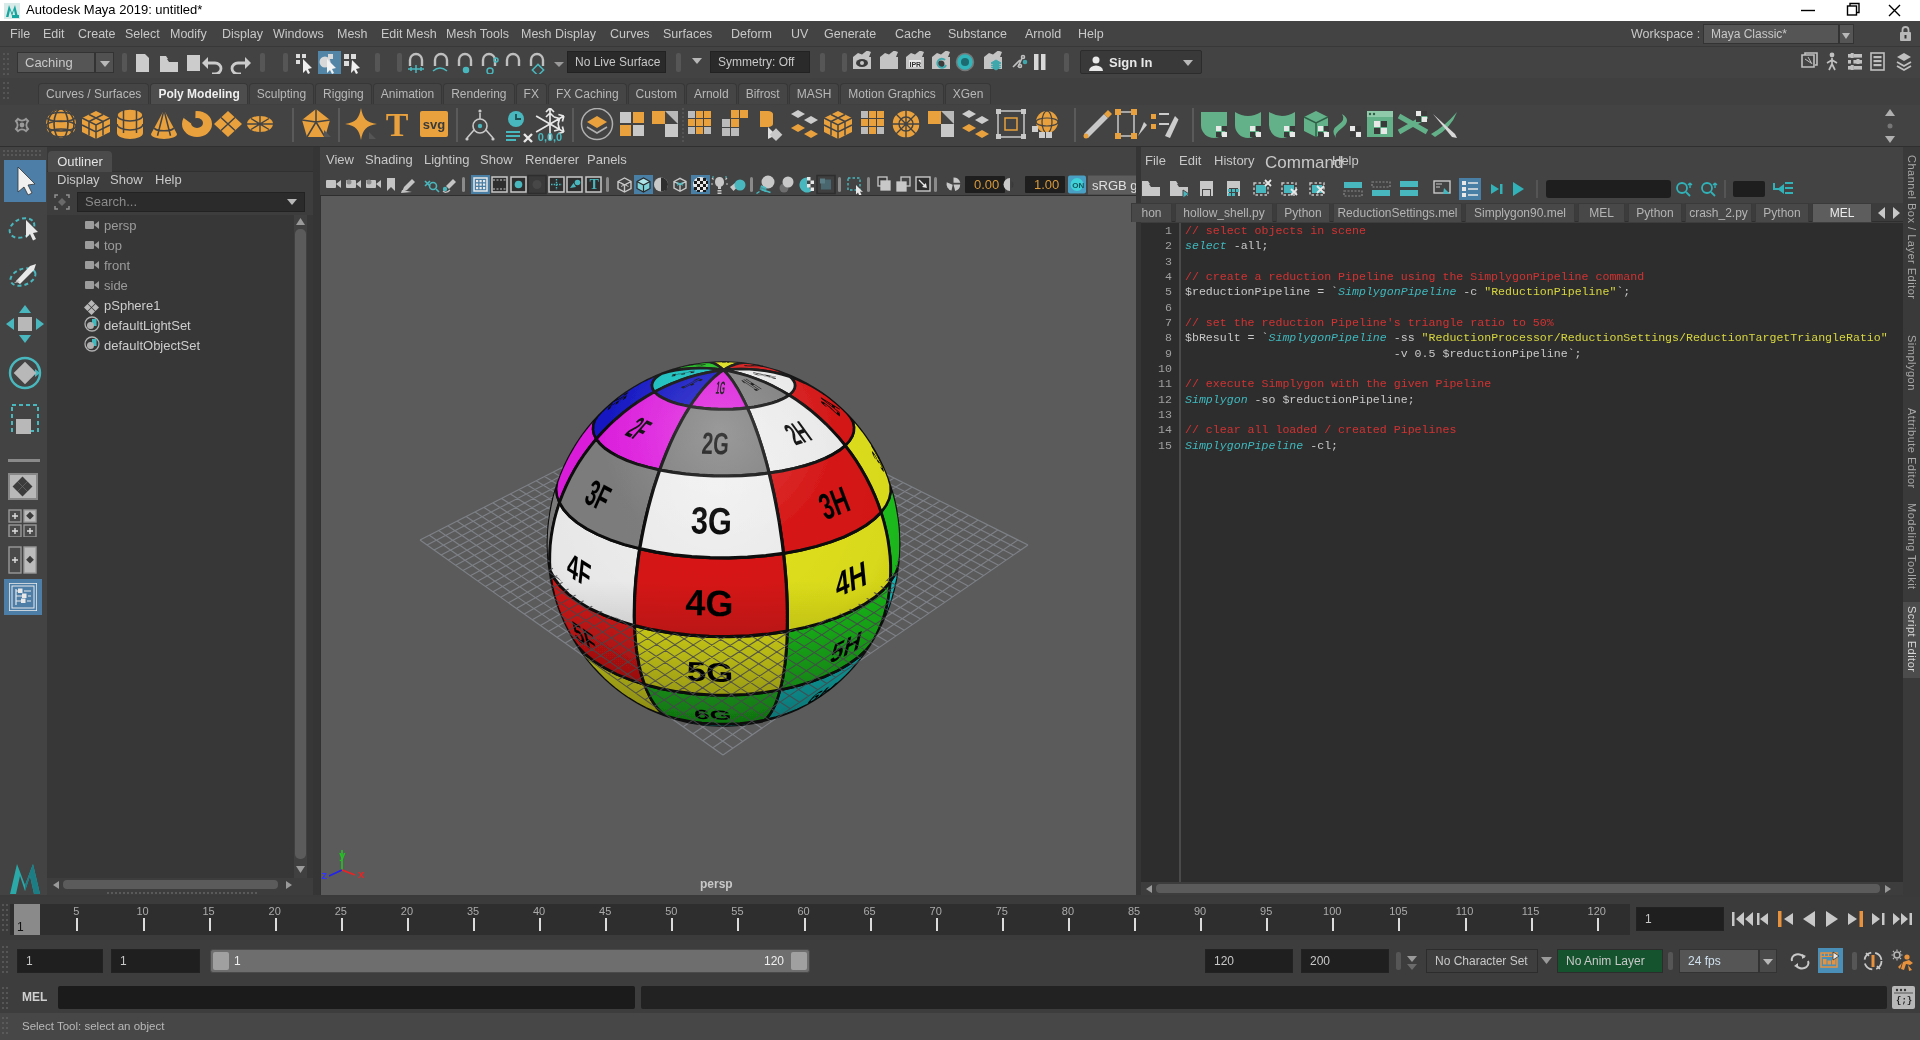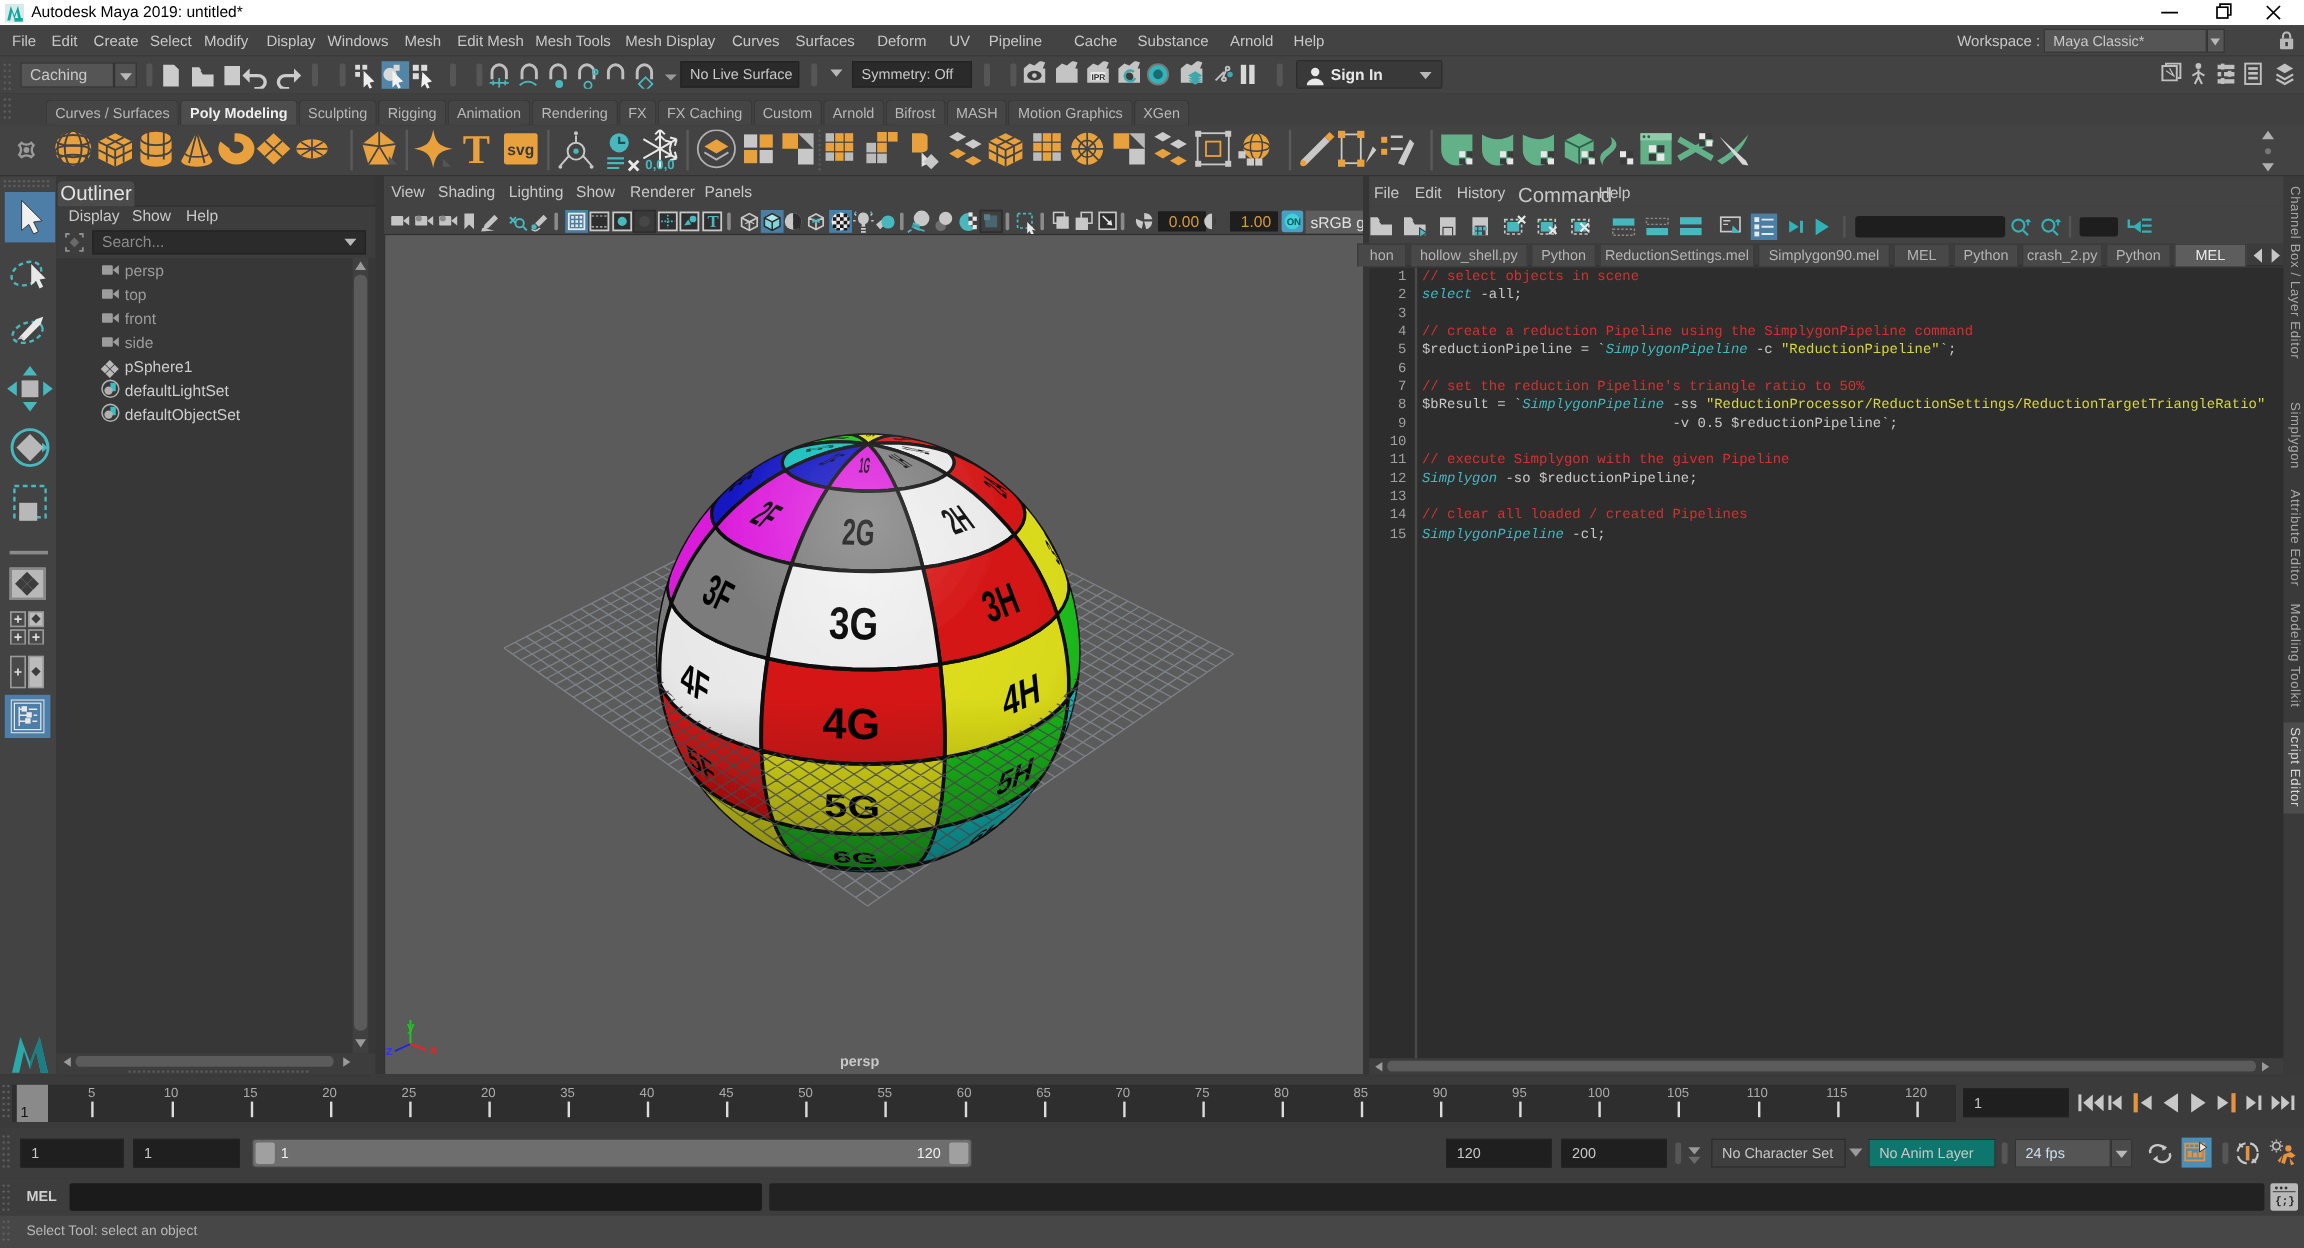--- a/index.html
+++ b/index.html
@@ -56,21 +56,21 @@
     <span class="mi" style="left:222px;">Display</span>
     <span class="mi" style="left:273px;">Windows</span>
     <span class="mi" style="left:337px;">Mesh</span>
     <span class="mi" style="left:381px;">Edit Mesh</span>
     <span class="mi" style="left:446px;">Mesh Tools</span>
     <span class="mi" style="left:521px;">Mesh Display</span>
     <span class="mi" style="left:610px;">Curves</span>
     <span class="mi" style="left:663px;">Surfaces</span>
     <span class="mi" style="left:731px;">Deform</span>
     <span class="mi" style="left:791px;">UV</span>
-    <span class="mi" style="left:824px;">Pipeline</span>
+    <span class="mi" style="left:824px;">Generate</span>
     <span class="mi" style="left:895px;">Cache</span>
     <span class="mi" style="left:948px;">Substance</span>
     <span class="mi" style="left:1025px;">Arnold</span>
     <span class="mi" style="left:1078px;">Help</span>
  <span class="abs" style="left:1631px;top:0;color:#c8c8c8;font-size:12.5px;line-height:26px;">Workspace :</span>
  <div class="dd" style="left:1703px;top:3px;width:136px;height:20px;line-height:18px;padding-left:7px;">Maya Classic*</div>
  <div class="abs" style="left:1839px;top:3px;width:15px;height:20px;background:#555;border:1px solid #333;"><span class="caret" style="margin:7px 0 0 2px;border-left-width:4px;border-right-width:4px;"></span></div>
  <svg class="abs" style="left:1899px;top:5px" width="13" height="16">
       <rect x="1" y="6" width="11" height="9" rx="1" fill="#b8b8b8"></rect>
       <path d="M3.5 6 V4 a3 3 0 0 1 6 0 V6" fill="none" stroke="#b8b8b8" stroke-width="1.8"></path>
@@ -679,21 +679,21 @@
         <path d="M15 8 h7 M19 13 h3 M18 18 h4"></path>
       </g>
  </svg>
  <svg class="abs" style="left:9px;top:716px" width="32" height="32">
       <path d="M1 31 L8 1 L16 22 L24 1 L31 31 L25 31 L21 13 L16 28 L11 13 L7 31 Z" fill="#2ba8a8"></path>
       <path d="M16 22 L24 1 L31 31 L25 31 L21 13 L16 28 Z" fill="#1d7d85"></path>
     </svg>
 </div>
 <div class="abs outliner">
  <div class="abs" style="left:0;top:0;width:266px;height:25px;background:#383838;border-bottom:1px solid #303030;">
-  <div class="abs" style="left:1px;top:4px;width:64px;height:21px;background:#4b4b4b;border-radius:4px 4px 0 0;color:#e2e2e2;font-size:17px;line-height:21px;text-align:center;">Outliner</div>
+  <div class="abs" style="left:1px;top:4px;width:64px;height:21px;background:#4b4b4b;border-radius:4px 4px 0 0;color:#e2e2e2;font-size:13px;line-height:21px;text-align:center;">Outliner</div>
  </div>
  <div class="abs" style="left:0;top:25px;width:266px;height:19px;">
   <span style="position:absolute;left:10px;color:#c8c8c8;font-size:13px;">Display</span>
   <span style="position:absolute;left:63px;color:#c8c8c8;font-size:13px;">Show</span>
   <span style="position:absolute;left:108px;color:#c8c8c8;font-size:13px;">Help</span>
  </div>
  <svg class="abs" style="left:7px;top:47px" width="16" height="16">
       <g stroke="#909090" stroke-width="1.5" fill="none">
         <path d="M1 4 V1 h3 M12 1 h3 v3 M15 12 v3 h-3 M4 15 H1 v-3"></path>
       </g>
@@ -1382,21 +1382,21 @@
  <div class="abs fld" style="left:1301px;top:9px;width:88px;height:24px;background:#1f1f1f;line-height:22px;padding-left:8px;font-size:12px;">200</div>
  <div class="sep" style="left:1396px;top:12px;height:18px;"></div>
  <svg class="abs" style="left:1405px;top:12px" width="16" height="18">
       <path d="M2 4 h10 l-5 6 Z" fill="#9a9a9a"></path>
       <path d="M2 12 h10 l-5 6 Z" fill="#9a9a9a" opacity="0.5"></path>
     </svg>
  <div class="abs" style="left:1426px;top:9px;width:112px;height:24px;background:#3e3e3e;border:1px solid #2c2c2c;color:#c8c8c8;font-size:12px;line-height:22px;padding-left:8px;">No Character Set</div>
  <svg class="abs" style="left:1540px;top:16px" width="14" height="10">
       <path d="M1 1 h11 l-5.5 7 Z" fill="#9a9a9a"></path>
     </svg>
- <div class="abs" style="left:1557px;top:9px;width:106px;height:24px;background:#0f766e;border:1px solid #2c2c2c;color:#c8c8c8;font-size:12px;line-height:22px;padding-left:8px;">No Anim Layer</div>
+ <div class="abs" style="left:1557px;top:9px;width:106px;height:24px;background:#14532d;border:1px solid #2c2c2c;color:#c8c8c8;font-size:12px;line-height:22px;padding-left:8px;">No Anim Layer</div>
  <div class="sep" style="left:1668px;top:12px;height:18px;"></div>
  <div class="dd" style="left:1679px;top:9px;width:80px;height:24px;line-height:22px;padding-left:8px;color:#cfe0ee;">24 fps</div>
  <div class="abs" style="left:1759px;top:9px;width:18px;height:24px;background:#4a4a4a;border:1px solid #333;"><span class="caret" style="margin:9px 0 0 3px;"></span></div>
  <svg class="abs" style="left:1788px;top:11px" width="26" height="20">
       <path d="M4 10 a6 5 0 0 1 12 -3 M20 10 a6 5 0 0 1 -12 4" stroke="#c8c8c8" stroke-width="2" fill="none"></path>
       <path d="M14 3 l4 2 l-4 3 Z M10 17 l-4 -2 l4 -3 Z" fill="#c8c8c8"></path>
     </svg>
  <div class="abs" style="left:1818px;top:8px;width:25px;height:25px;background:#4a8fb8;"></div>
  <svg class="abs" style="left:1820px;top:10px" width="21" height="21">
       <rect x="1" y="3" width="16" height="14" fill="none" stroke="#e8923d" stroke-width="1.5"></rect>

